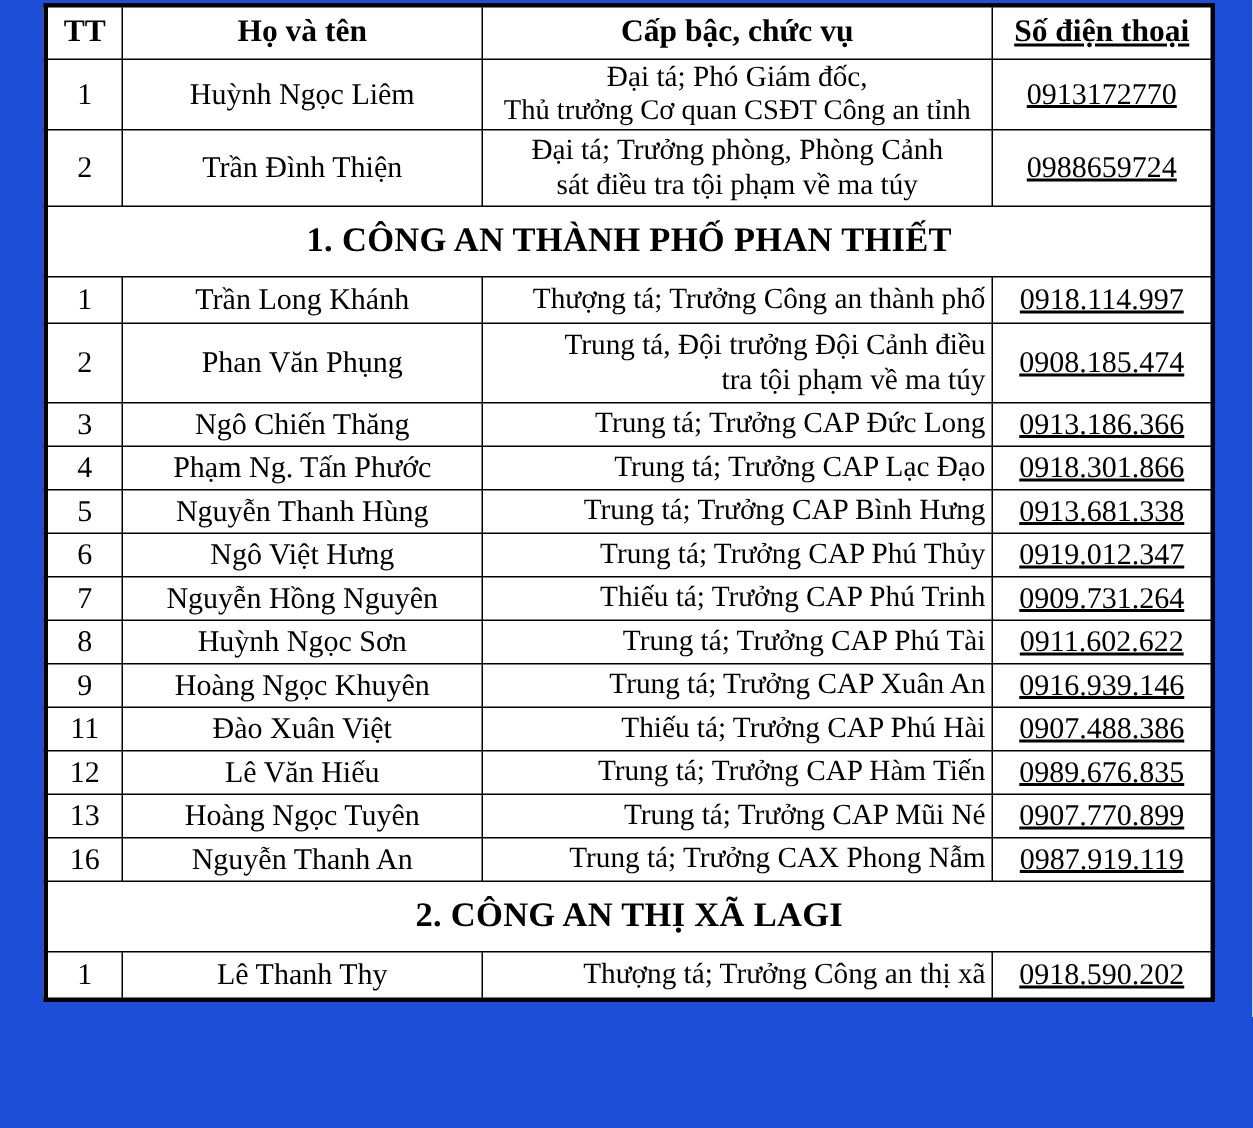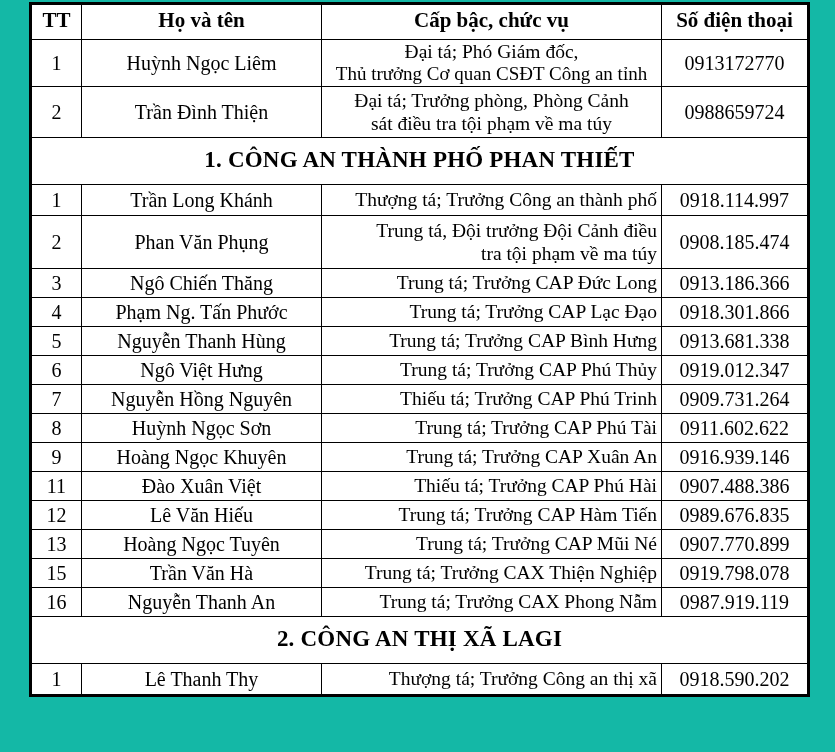--- a/index.html
+++ b/index.html
@@ -11,21 +11,21 @@
     width: 835px;
     height: 752px;
     overflow: hidden;
     font-family: "Liberation Serif", "DejaVu Serif", serif;
     color: #000000;
   }
   #page {
     position: relative;
     width: 835px;
     height: 752px;
-    background: #14b8a6;
+    background: #1d4ed8;
   }
   table.roster {
     position: absolute;
     left: 29px;
     top: 2px;
     width: 778px;
     border-collapse: collapse;
     table-layout: fixed;
     background: #ffffff;
   }
@@ -63,20 +63,21 @@
     font-size: 19.5px;
     padding-left: 7px;
   }
   .cell-rank.ctr {
     text-align: center;
     padding-left: 4px;
   }
   .cell-phone {
     text-align: center;
     font-size: 20px;
+    text-decoration: underline;
   }
 
   
   tr.head td {
     font-weight: bold;
     text-align: center;
     font-size: 21px;
     height: 30px;
     padding: 1px 4px 3px 4px;
   }
@@ -226,26 +227,20 @@
         <td class="cell-rank">Trung tá; Trưởng CAP Hàm Tiến</td>
         <td class="cell-phone">0989.676.835</td>
       </tr>
       <tr class="body">
         <td class="cell-tt">13</td>
         <td class="cell-name">Hoàng Ngọc Tuyên</td>
         <td class="cell-rank">Trung tá; Trưởng CAP Mũi Né</td>
         <td class="cell-phone">0907.770.899</td>
       </tr>
       <tr class="body">
-        <td class="cell-tt">15</td>
-        <td class="cell-name">Trần Văn Hà</td>
-        <td class="cell-rank">Trung tá; Trưởng CAX Thiện Nghiệp</td>
-        <td class="cell-phone">0919.798.078</td>
-      </tr>
-      <tr class="body">
         <td class="cell-tt">16</td>
         <td class="cell-name">Nguyễn Thanh An</td>
         <td class="cell-rank">Trung tá; Trưởng CAX Phong Nẫm</td>
         <td class="cell-phone">0987.919.119</td>
       </tr>
 
       <tr class="section">
         <td colspan="4">2. CÔNG AN THỊ XÃ LAGI</td>
       </tr>
 

